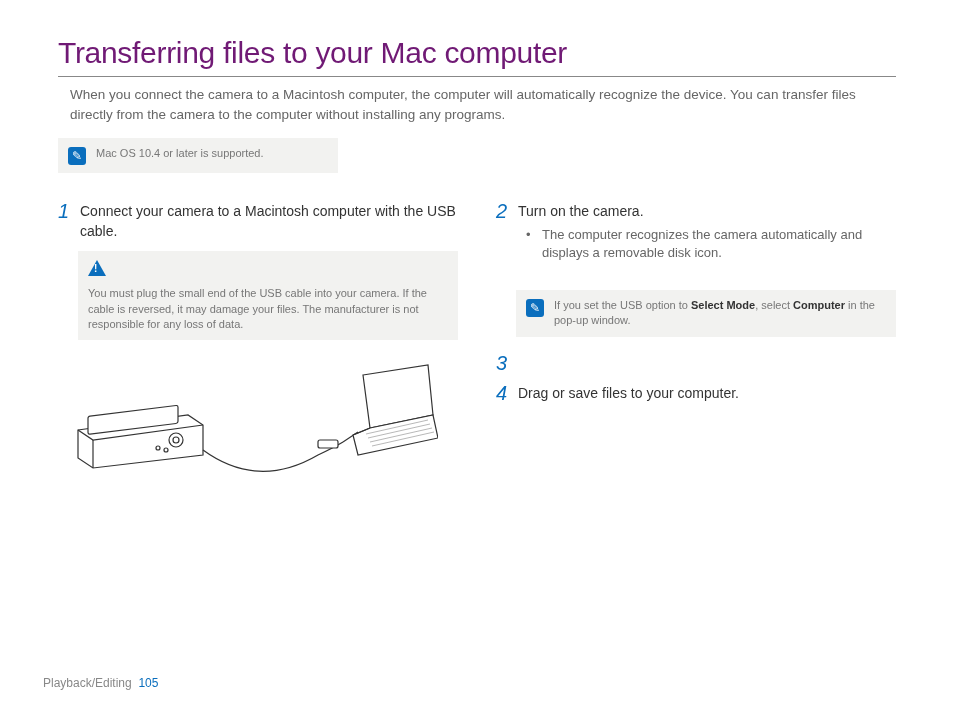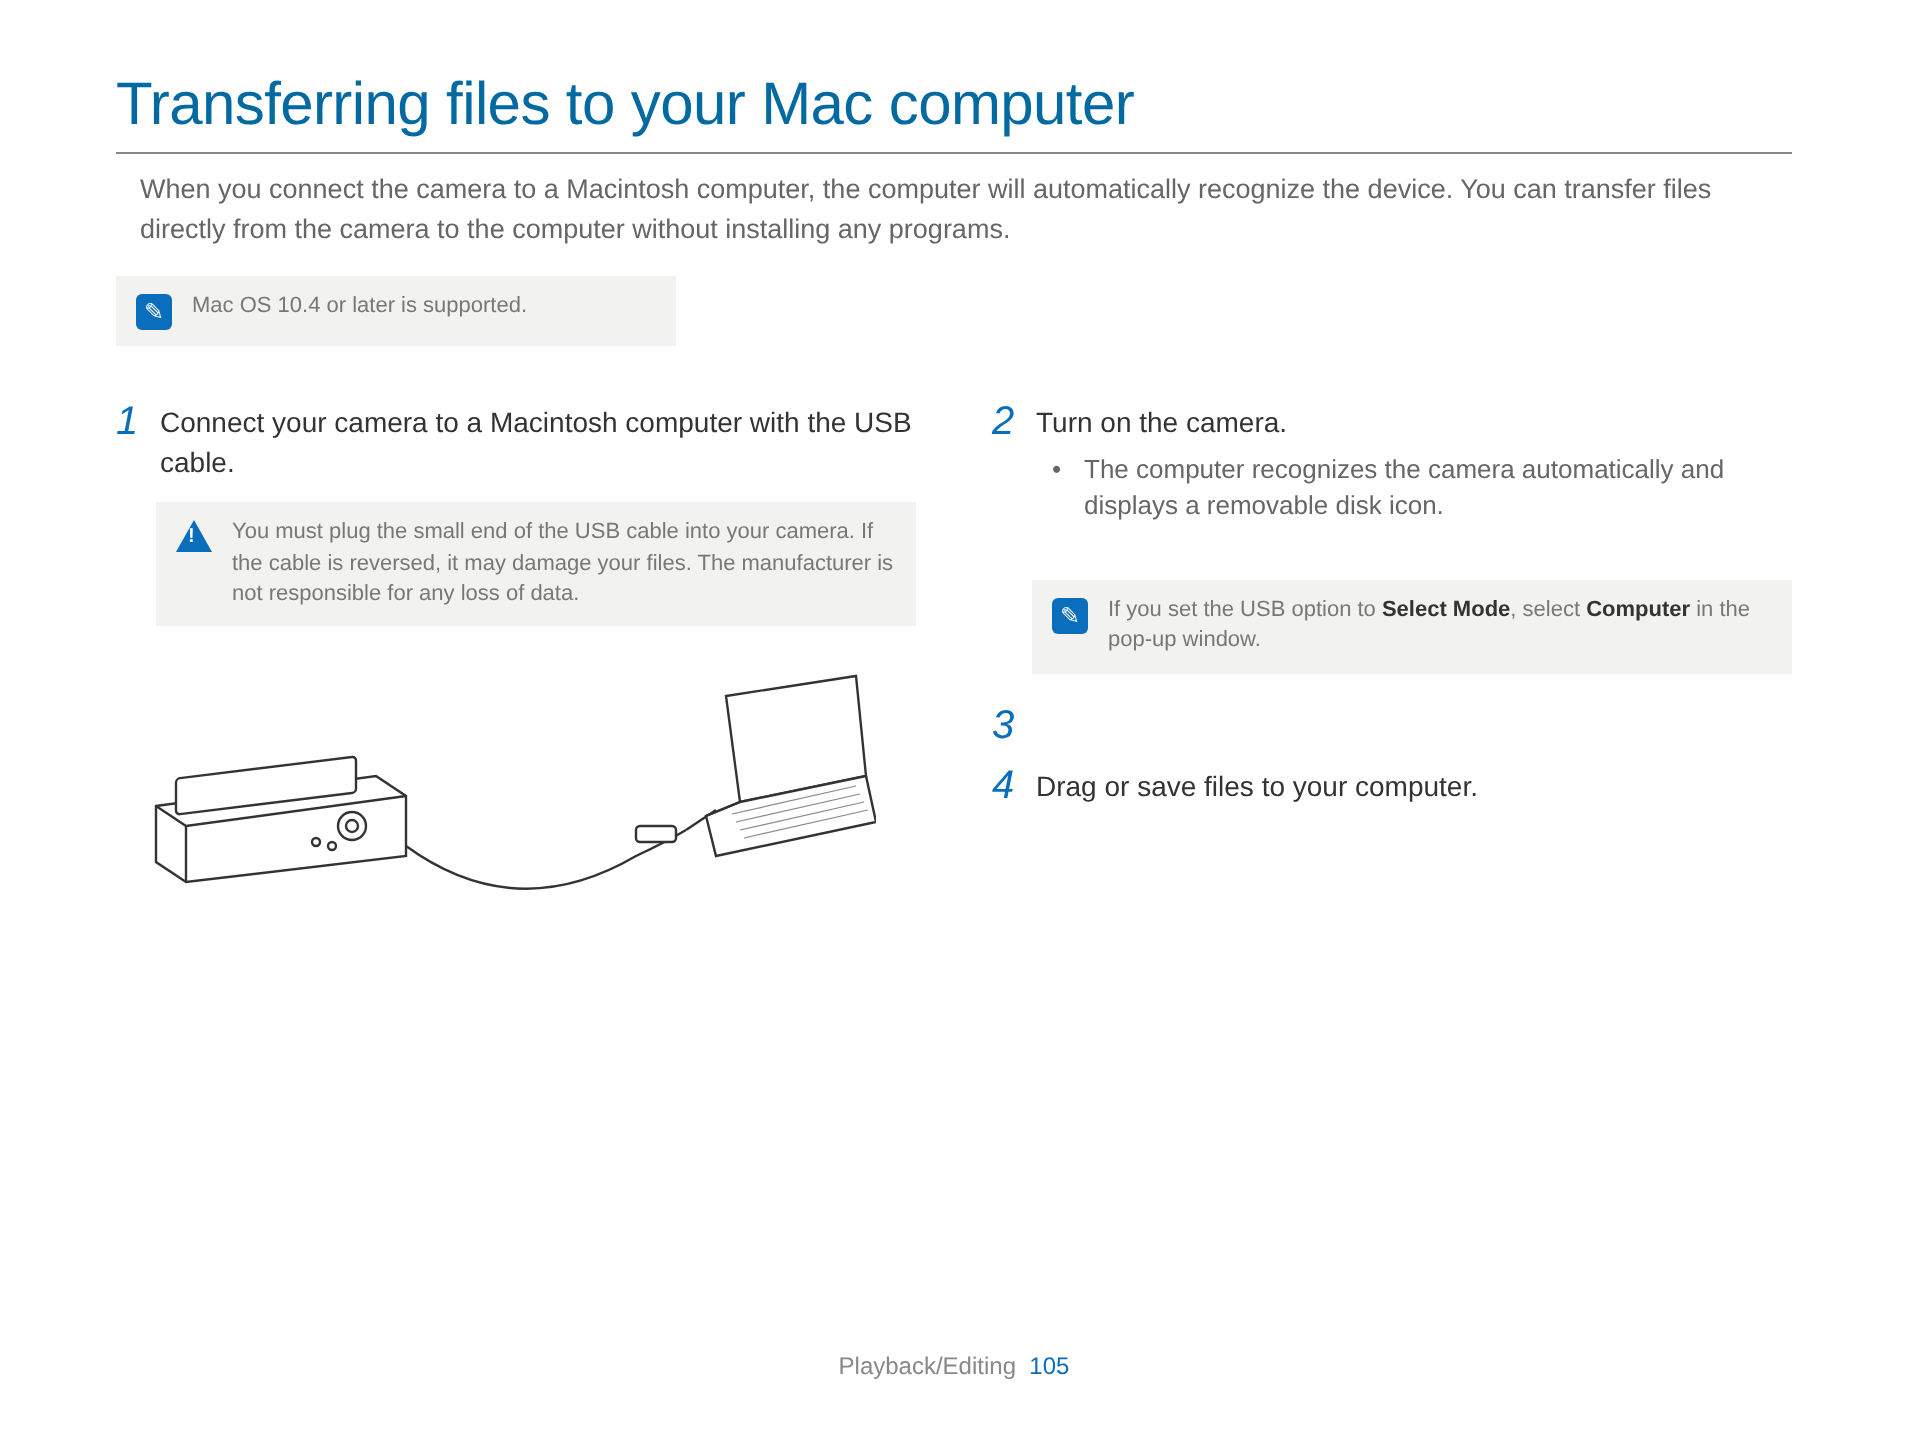--- a/index.html
+++ b/index.html
@@ -12,21 +12,21 @@
     background: #fff;
     color: #555;
     position: relative;
   }
   .page {
     padding: 36px 58px 0 58px;
   }
   h1.title {
     font-size: 30px;
     font-weight: 400;
-    color: #0369a1;
+    color: #701a75;
     margin: 0 0 6px 0;
     letter-spacing: -0.3px;
   }
   .title-rule {
     border: none;
     border-top: 1px solid #888;
     margin: 0 0 8px 0;
   }
   .intro {
     font-size: 13.5px;
@@ -123,23 +123,23 @@
     color: #666;
   }
   .diagram {
     margin-top: 20px;
   }
   .footer {
     position: absolute;
     bottom: 30px;
     left: 0;
     width: 100%;
-    text-align: center;
     font-size: 12px;
     color: #888;
+    padding-left: 43px;
   }
   .footer .page-num { color: #0a6ebd; }
   svg.diagram-svg { display: block; }
 </style>
 </head>
 <body>
 
 <div class="page">
   <h1 class="title">Transferring files to your Mac computer</h1>
   <hr class="title-rule">
@@ -153,21 +153,21 @@
   </div>
 
   <div class="columns">
 
     <div class="col">
       <div class="step">
         <div class="step-num">1</div>
         <div class="step-body">Connect your camera to a Macintosh computer with the USB cable.</div>
       </div>
 
-      <div class="info-box" style="margin:10px 0 0 20px;">
+      <div class="info-box" style="margin:10px 0 0 20px;flex-direction:column;">
         <div class="icon-wrap">
             <div class="warn-icon"></div>
           </div>
         <div class="msg">You must plug the small end of the USB cable into your camera. If the cable is reversed, it may damage your files. The manufacturer is not responsible for any loss of data.</div>
       </div>
 
       <div class="diagram">
         <svg class="diagram-svg" width="380" height="120" viewBox="0 0 380 120">
 
           <g stroke="#333" stroke-width="1.2" fill="#fff">

